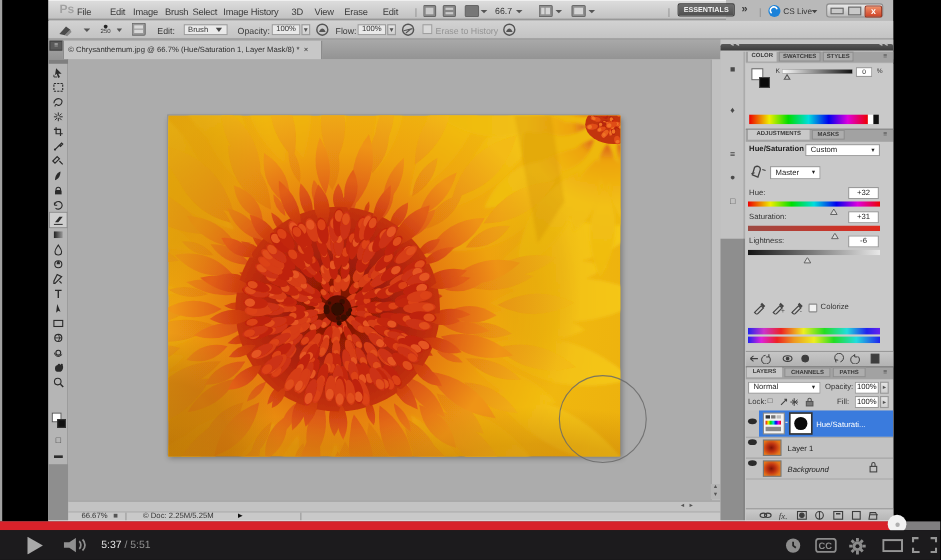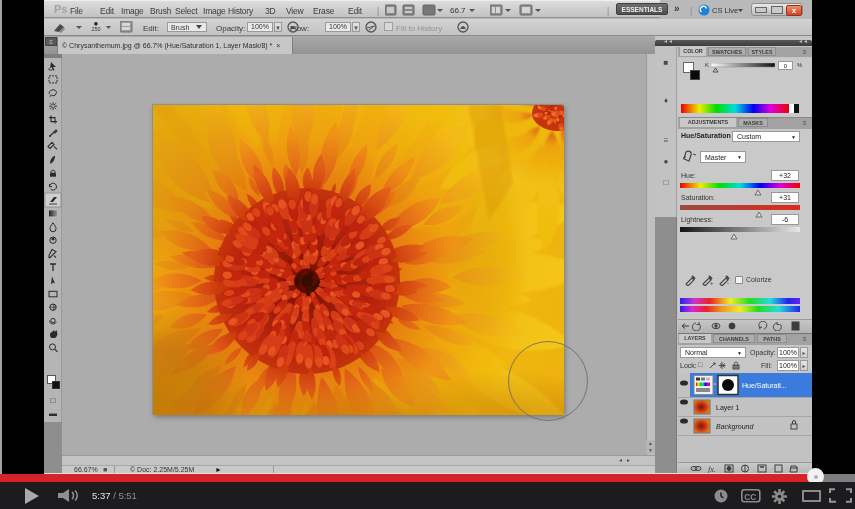--- a/index.html
+++ b/index.html
@@ -127,29 +127,29 @@
           <svg class="ab" style="left:152px;top:6px" width="8" height="6">
             <path d="M0 0l3 4 3-4z" fill="#444"></path>
           </svg>
           <span class="t" style="left:172px">Opacity:</span>
           <div class="box" style="left:203px;width:26px">100%</div>
           <div class="spin" style="left:230px">▼</div>
           <svg class="ab" style="left:243px;top:2px" width="13" height="13">
             <circle cx="6" cy="6" r="5" fill="none" stroke="#555" stroke-width="1.3"></circle>
             <path d="M3 8c2-4 4-4 6 0z" fill="#555"></path>
           </svg>
-          <span class="t" style="left:246px">Flow:</span>
+          <span class="t" style="left:261px">Flow:</span>
           <div class="box" style="left:281px;width:26px">100%</div>
           <div class="spin" style="left:308px">▼</div>
           <svg class="ab" style="left:321px;top:2px" width="13" height="13">
             <circle cx="6" cy="6" r="5" fill="none" stroke="#555" stroke-width="1.3"></circle>
             <path d="M2 7l8-2M4 9l5-4" stroke="#555"></path>
           </svg>
           <div class="ab" style="left:340px;top:3px;width:9px;height:9px;background:#d9d9d9;border:1px solid #9f9f9f"></div>
-          <span class="t" style="left:352px;color:#949494">Fill to History</span>
+          <span class="t" style="left:352px;color:#949494">Erase to History</span>
           <svg class="ab" style="left:413px;top:2px" width="13" height="13">
             <circle cx="6" cy="6" r="5" fill="none" stroke="#555" stroke-width="1.3"></circle>
             <path d="M3 8c2-4 4-4 6 0z" fill="#555"></path>
           </svg>
         </div>
         <div id="tabbar">
           <div class="ab" style="left:1px;top:1px;width:12px;height:9px;background:#5a5a5a;border:1px solid #444">
             <div style="font-size:6px;color:#ccc;line-height:8px;text-align:center">≡</div>
           </div>
           <div id="doctab">© Chrysanthemum.jpg @ 66.7% (Hue/Saturation 1, Layer Mask/8) * &nbsp;×</div>

